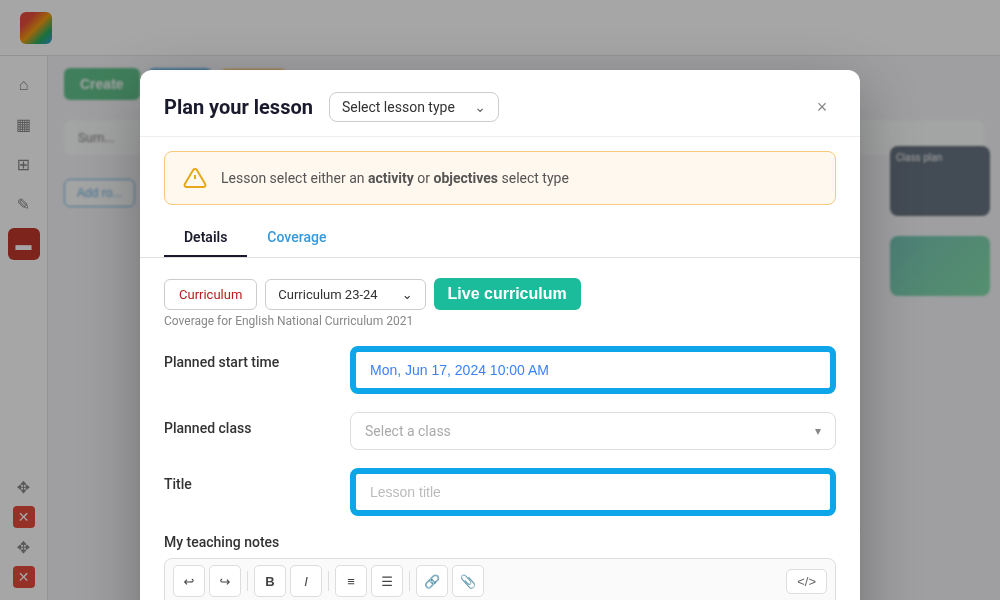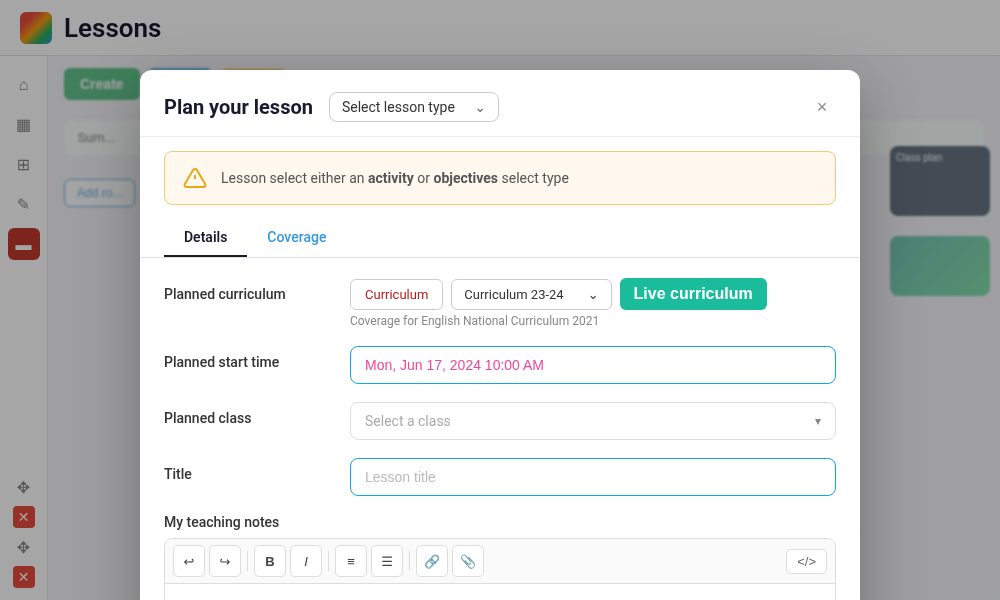--- a/index.html
+++ b/index.html
@@ -324,25 +324,25 @@
     }
     .curriculum-subtitle {
       font-size: 12px;
       color: #888;
       margin-top: 4px;
     }
 
     
     .text-input {
       width: 100%;
-      border: 1px solid #0ea5e9;
+      border: 6px solid #0ea5e9;
       border-radius: 8px;
       padding: 10px 14px;
       font-size: 14px;
-      color: #ec4899;
+      color: #3b82f6;
       background: #fff;
       outline: none;
     }
     .text-input::placeholder { color: #bbb; }
 
     
     .select-input {
       width: 100%;
       border: 1px solid #ddd;
       border-radius: 8px;
@@ -445,21 +445,20 @@
       cursor: pointer;
     }
   </style>
 </head>
 <body>
 
 <div class="app-bg"></div>
 
 <div class="top-bar">
   <div class="app-logo"></div>
-  <span class="page-title">Lessons</span>
 </div>
 
 <div class="sidebar">
   <div class="sidebar-icon">⌂</div>
   <div class="sidebar-icon">▦</div>
   <div class="sidebar-icon">⊞</div>
   <div class="sidebar-icon">✎</div>
   <div class="sidebar-icon active">▬</div>
   <div style="margin-top:auto;display:flex;flex-direction:column;gap:8px;">
     <div class="drag-handle">✥</div>
@@ -519,21 +518,20 @@
   </div>
 
   <div class="modal-tabs">
     <div class="modal-tab active">Details</div>
     <div class="modal-tab coverage">Coverage</div>
   </div>
 
   <div class="modal-body">
 
     <div class="form-row">
-      <div class="form-label">Planned curriculum</div>
       <div class="form-field">
         <div class="curriculum-row">
           <div class="curriculum-badge">Curriculum</div>
           <div class="curriculum-select">
             <span>Curriculum 23-24</span>
             <span>⌄</span>
           </div>
           <button class="live-curriculum-btn">Live curriculum</button>
         </div>
         <div class="curriculum-subtitle">Coverage for English National Curriculum 2021</div>

